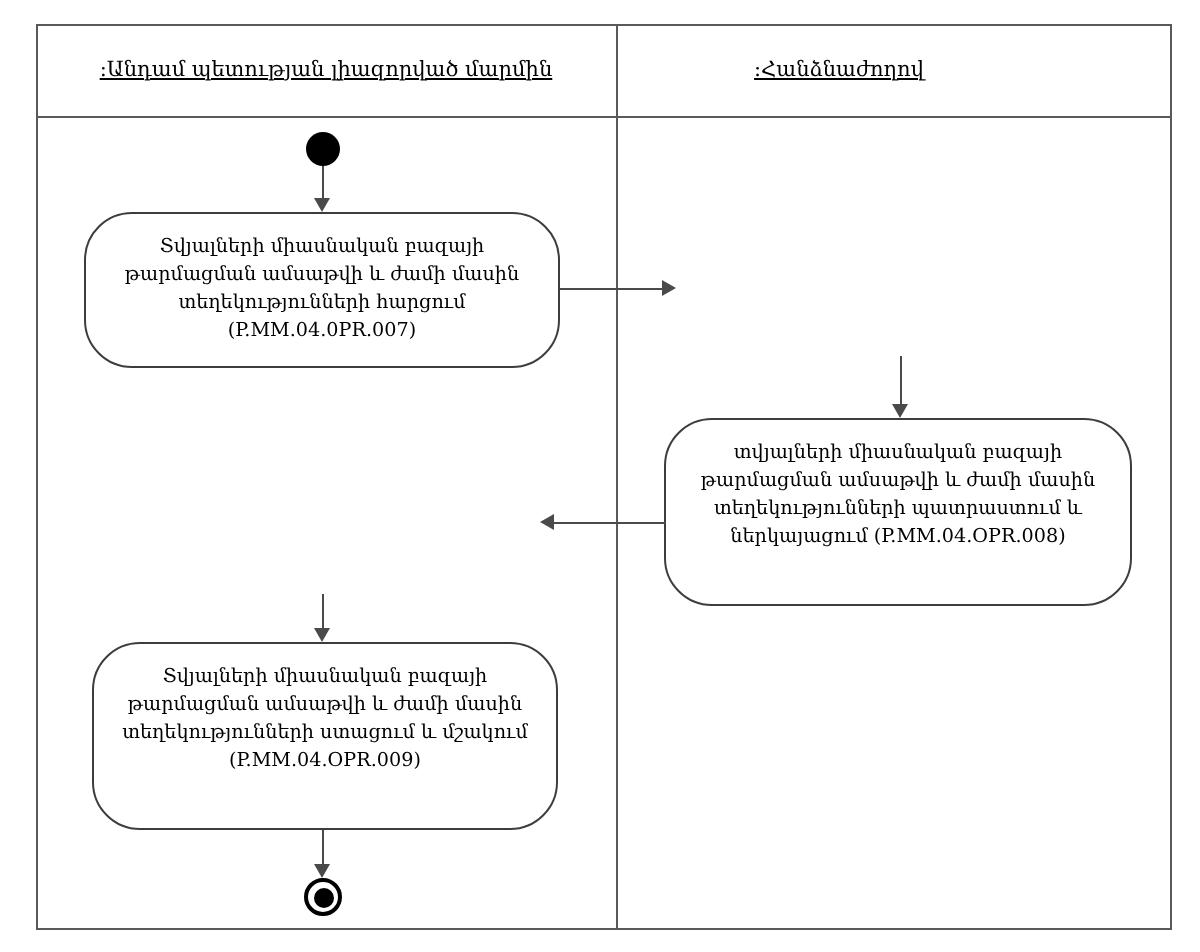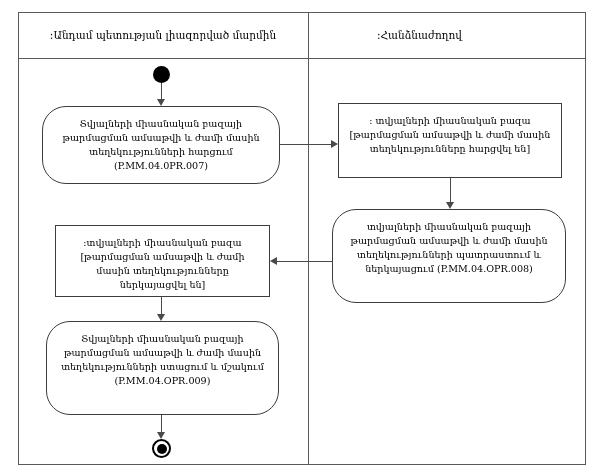--- a/index.html
+++ b/index.html
@@ -35,20 +35,21 @@
   .lane-header{
     position:absolute;
     top:12px;height:46px;
     display:flex;align-items:center;justify-content:center;
     text-align:center;
     font-size:10.5px;
     color:#000;
     line-height:1.35;
     padding:0 10px;
     box-sizing:border-box;
+    text-decoration:underline;
   }
   #lane-header-left{left:18px;width:290px;}
   #lane-header-right{left:309.5px;width:220px;}
 
   
   .node{
     position:absolute;
     box-sizing:border-box;
     background:#fff;
     display:flex;
@@ -131,39 +132,33 @@
   <div class="flow-line flow-v" style="left:161px;top:83px;height:19px;"></div>
   <div class="arrow arrow-down" style="left:157px;top:99px;"></div>
 
   <div class="node activity" style="left:42px;top:106px;width:238px;height:78px;">
     <span>Տվյալների միասնական բազայի թարմացման ամսաթվի և ժամի մասին տեղեկությունների հարցում (P.MM.04.0PR.007)</span>
   </div>
 
   <div class="flow-line flow-h" style="left:280px;top:144px;width:53px;"></div>
   <div class="arrow arrow-right" style="left:331px;top:140px;"></div>
 
-  <div class="node object-node" style="left:55px;top:225px;width:215px;height:72px;">
-    <span>:տվյալների միասնական բազա [թարմացման ամսաթվի և ժամի մասին տեղեկությունները ներկայացվել են]</span>
-  </div>
 
   <div class="flow-line flow-v" style="left:161px;top:297px;height:21px;"></div>
   <div class="arrow arrow-down" style="left:157px;top:314px;"></div>
 
   <div class="node activity" style="left:46px;top:321px;width:233px;height:94px;">
     <span>Տվյալների միասնական բազայի թարմացման ամսաթվի և ժամի մասին տեղեկությունների ստացում և մշակում (P.MM.04.OPR.009)</span>
   </div>
 
   <div class="flow-line flow-v" style="left:161px;top:415px;height:22px;"></div>
   <div class="arrow arrow-down" style="left:157px;top:432px;"></div>
 
   <div class="end-node" style="left:152px;top:439px;"></div>
 
-  <div class="node object-node" style="left:338px;top:103px;width:224px;height:75px;">
-    <span>: տվյալների միասնական բազա [թարմացման ամսաթվի և ժամի մասին տեղեկությունները հարցվել են]</span>
-  </div>
 
   <div class="flow-line flow-v" style="left:450px;top:178px;height:28px;"></div>
   <div class="arrow arrow-down" style="left:446px;top:202px;"></div>
 
   <div class="node activity" style="left:332px;top:209px;width:234px;height:94px;">
     <span>տվյալների միասնական բազայի թարմացման ամսաթվի և ժամի մասին տեղեկությունների պատրաստում և ներկայացում (P.MM.04.OPR.008)</span>
   </div>
 
   <div class="flow-line flow-h" style="left:277px;top:261px;width:56px;"></div>
   <div class="arrow arrow-left" style="left:270px;top:257px;"></div>

